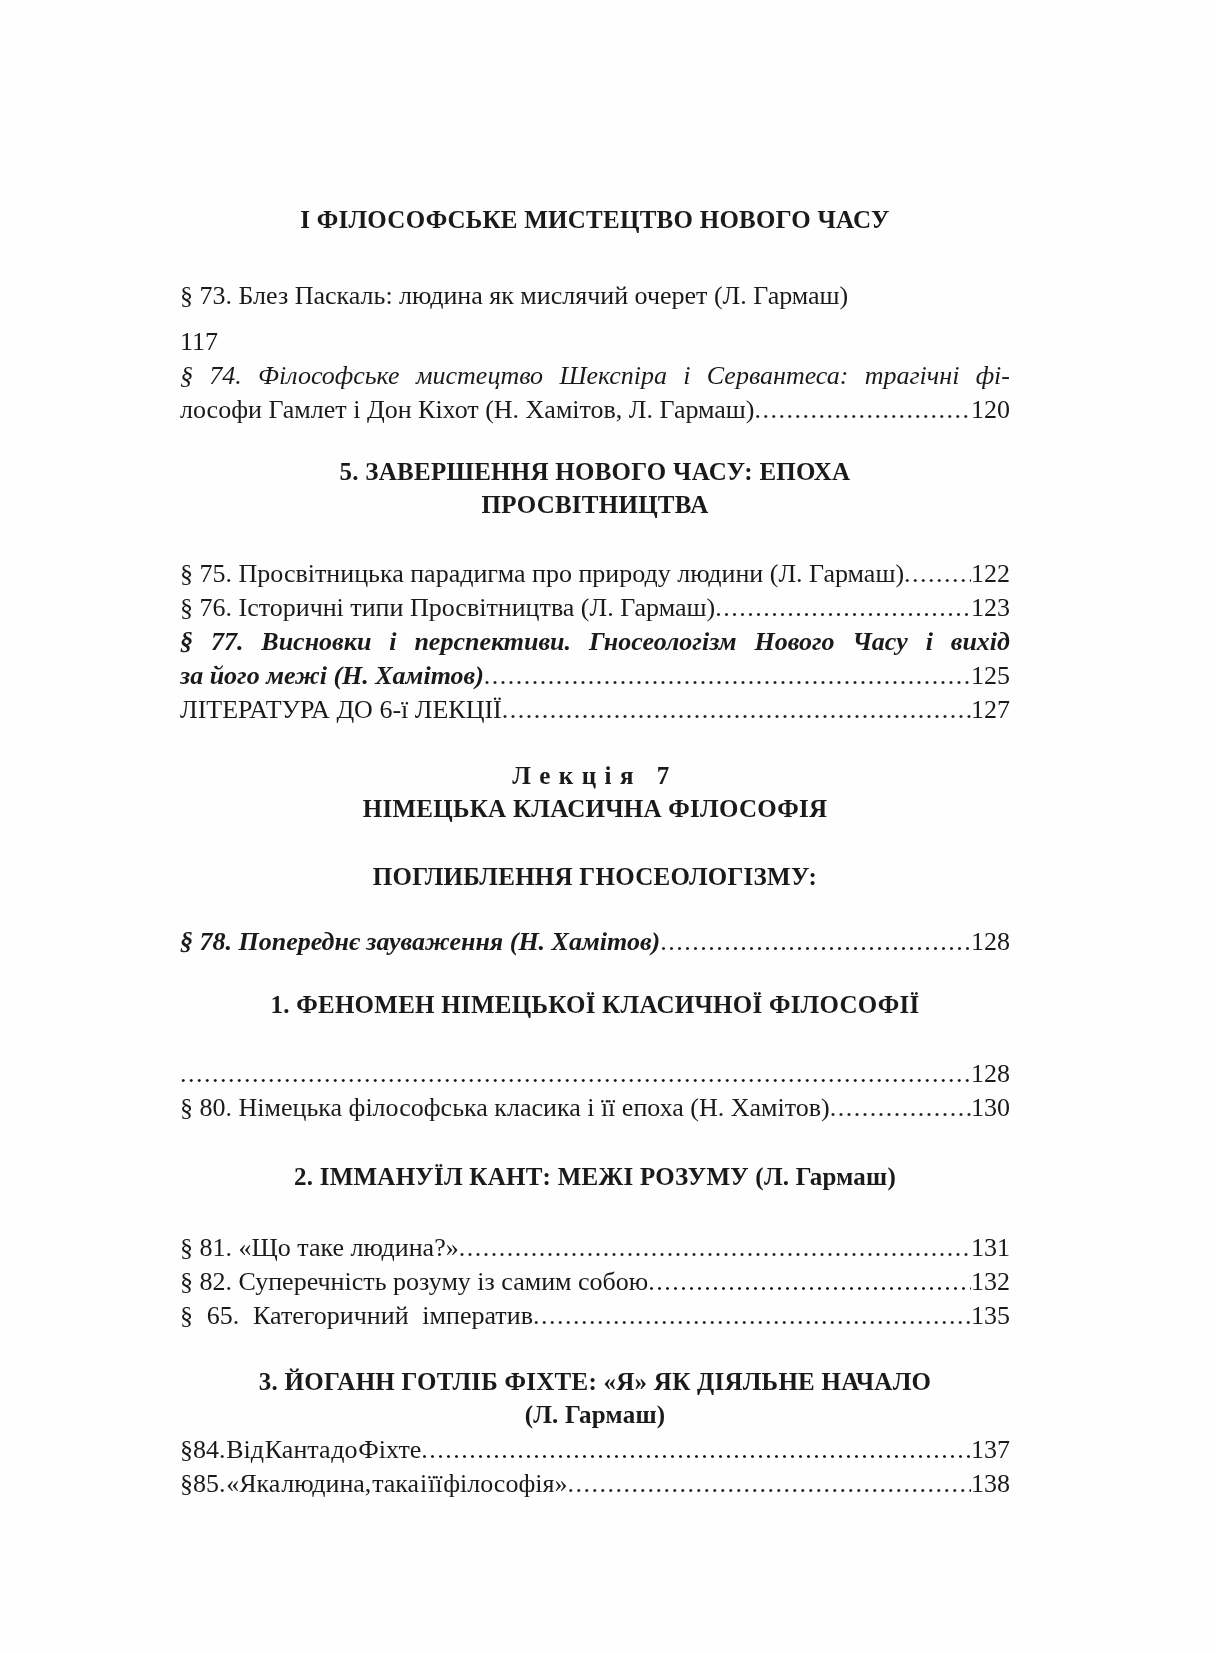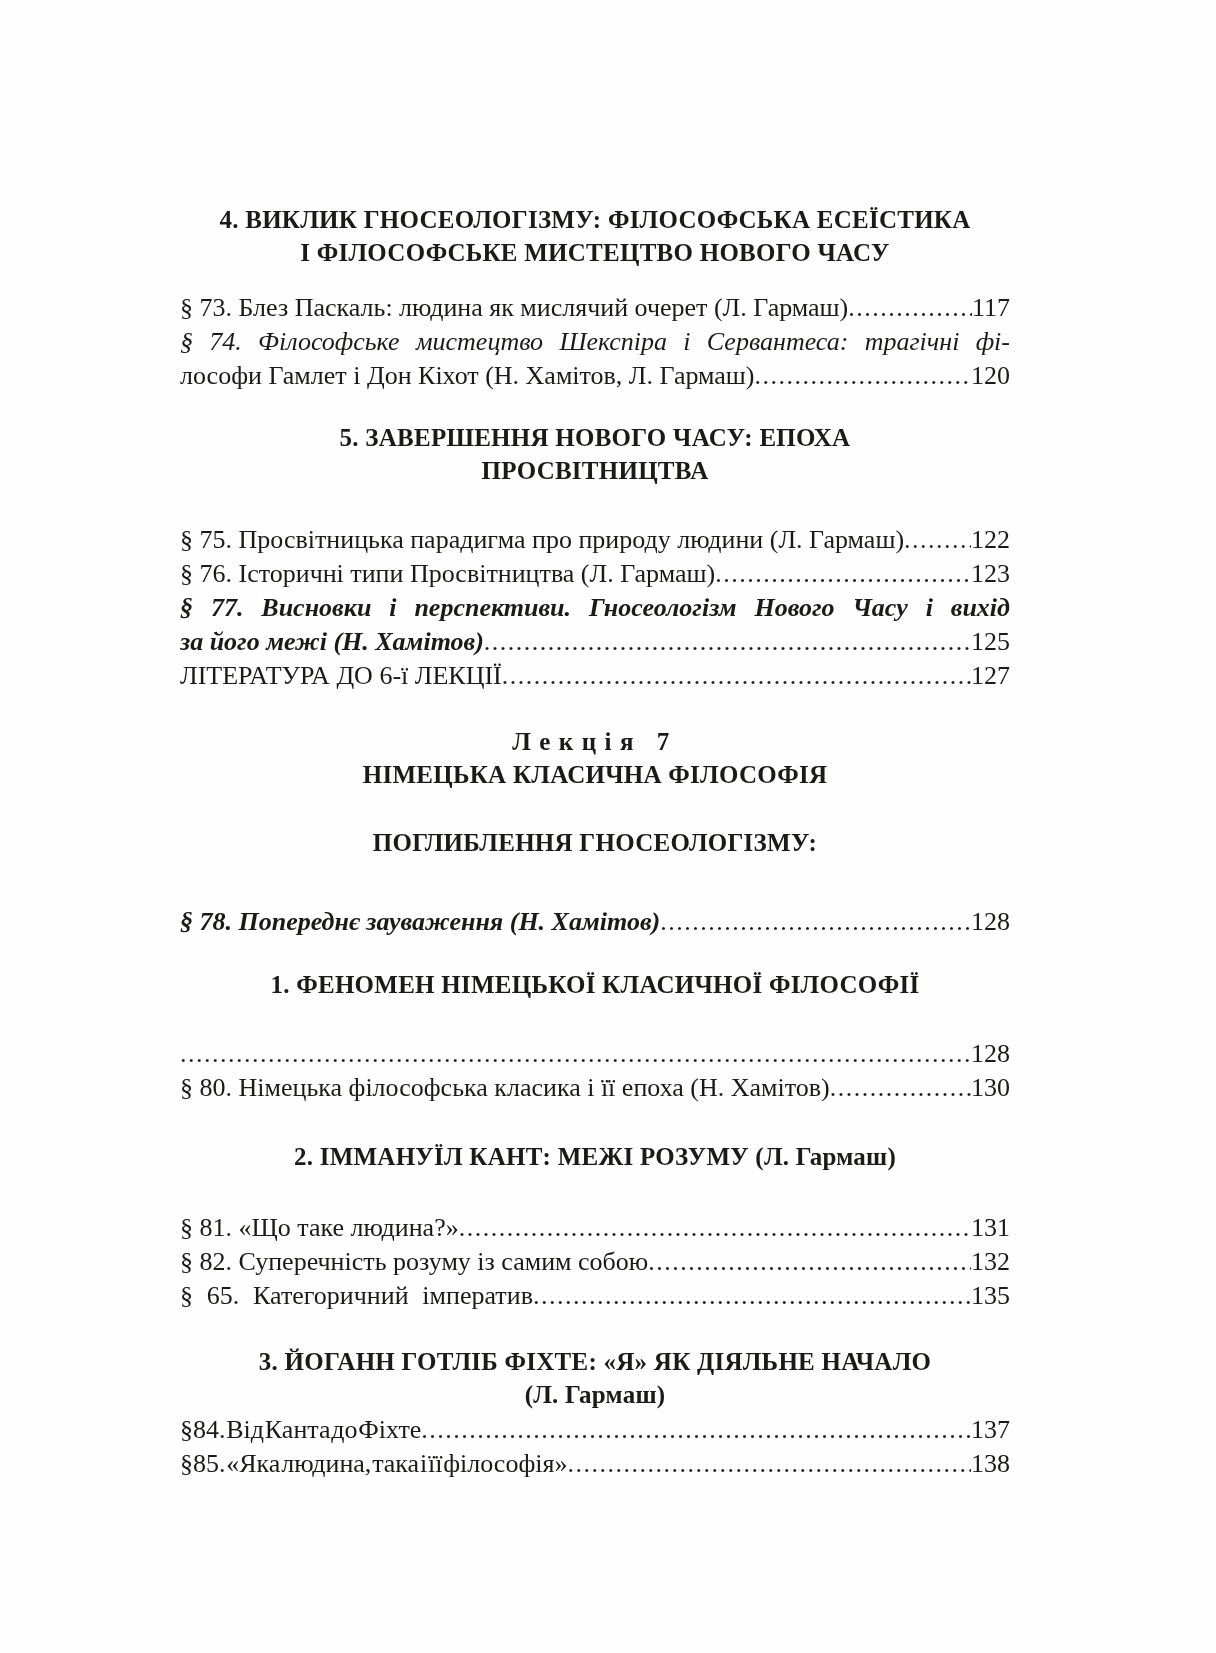--- a/index.html
+++ b/index.html
@@ -85,30 +85,29 @@
     word-spacing: 0.28em;
   }
   
   .mt2  { margin-top: 2px; }
   .mt28 { margin-top: 28px; }
   .mt29 { margin-top: 29px; }
   .mt32 { margin-top: 32px; }
   .mt35 { margin-top: 35px; }
   .mt36 { margin-top: 36px; text-align: center; }
   .mt38 { margin-top: 38px; }
-  .mt40 { margin-top: 46px; }
-  .mt43 { margin-top: 22px; }
+  .mt40 { margin-top: 32px; }
+  .mt43 { margin-top: 43px; flex-direction: column; }
 </style>
 </head>
 <body>
 
 <div class="page">
   <div class="content">
 
-    <div class="h">4. ВИКЛИК ГНОСЕОЛОГІЗМУ: ФІЛОСОФСЬКА ЕСЕЇСТИКА</div>
     <div class="h">І ФІЛОСОФСЬКЕ МИСТЕЦТВО НОВОГО ЧАСУ</div>
 
     <div class="line row mt43">
       <span class="lbl">§ 73. Блез Паскаль: людина як мислячий очерет (Л. Гармаш)</span>
       <span class="dots"></span>
       <span class="pg">117</span>
     </div>
     <div class="line just">§ 74. Філософське мистецтво Шекспіра і Сервантеса: трагічні фі-</div>
     <div class="line row">
       <span class="lbl">лософи Гамлет і Дон Кіхот (Н. Хамітов, Л. Гармаш)</span>

